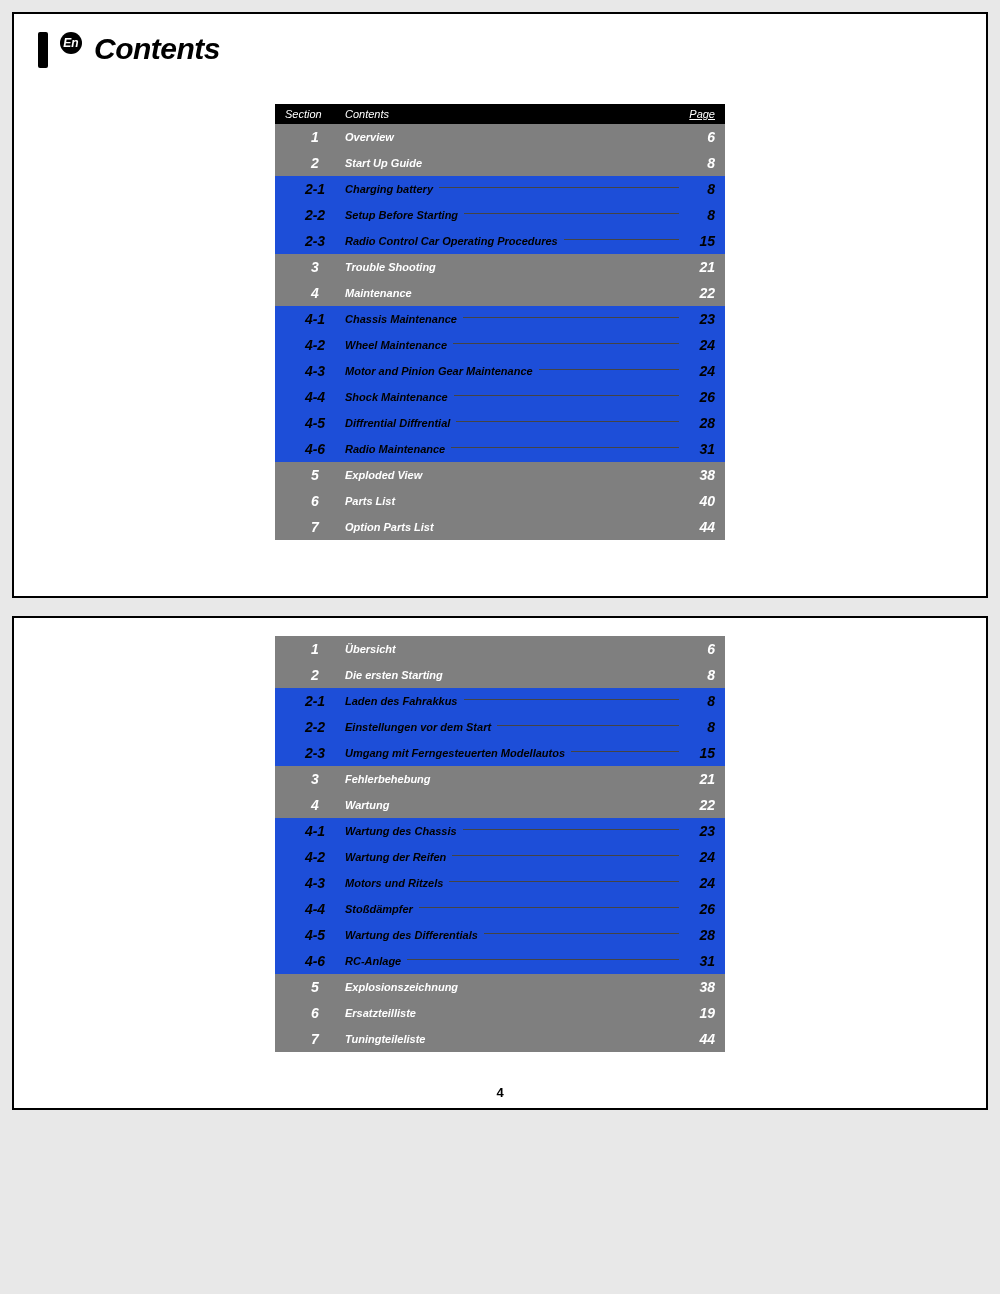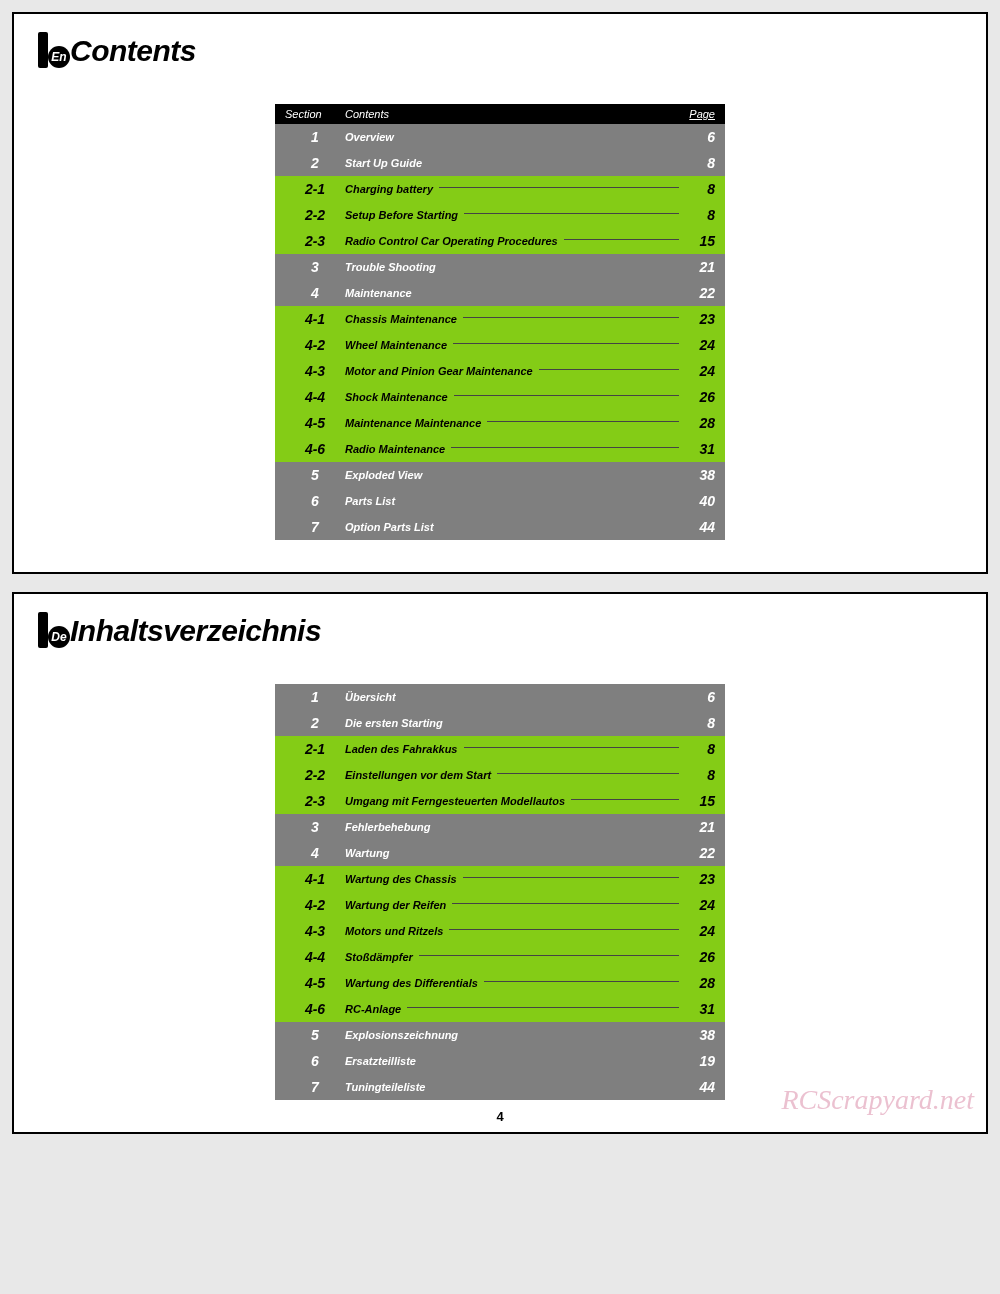--- a/index.html
+++ b/index.html
@@ -11,22 +11,22 @@
   }
   .page {
     background: #ffffff;
     border: 2px solid #000;
     padding: 18px 24px 18px 24px;
     margin-bottom: 18px;
     position: relative;
   }
   .page-heading {
     display: flex;
-    align-items: flex-end;
-    gap: 0;
+    align-items: flex-start;
+    gap: 12px;
     margin-bottom: 36px;
   }
   .heading-bar {
     width: 10px;
     height: 36px;
     background: #000;
     border-radius: 2px;
   }
   .lang-badge {
     background: #000;
@@ -44,40 +44,40 @@
   }
   .heading-title {
     font-size: 30px;
     font-weight: 900;
     font-style: italic;
     color: #000;
     letter-spacing: -0.5px;
   }
   .toc-box {
     width: 450px;
-    margin: 0 auto 14px auto;
+    margin: 0 auto 38px auto;
   }
   .toc-header {
     display: flex;
     background: #000;
     color: #fff;
     font-style: italic;
     font-size: 11px;
     padding: 4px 10px 4px 10px;
   }
   .th-section { width: 60px; }
   .th-contents { flex: 1; }
   .th-page { width: 40px; text-align: right; text-decoration: underline; }
   .toc-row {
     display: flex;
     align-items: center;
     padding: 5px 10px 5px 10px;
   }
   .toc-row.shaded { background: #7f7f7f; color: #fff; }
-  .toc-row.plain { background: #84cc16; color: #000; }
+  .toc-row.plain { background: #1d4ed8; color: #000; }
   .cell-section {
     width: 60px;
     font-weight: bold;
     font-style: italic;
     font-size: 14px;
     text-align: center;
   }
   .cell-title {
     flex: 1;
     font-weight: bold;
@@ -217,21 +217,21 @@
           <div class="cell-section">4-4</div>
           <div class="cell-title">
             <span>Shock Maintenance</span>
             <span class="leader"></span>
           </div>
           <div class="cell-page">26</div>
         </div>
         <div class="toc-row plain">
           <div class="cell-section">4-5</div>
           <div class="cell-title">
-            <span>Maintenance Maintenance</span>
+            <span>Diffrential Diffrential</span>
             <span class="leader"></span>
           </div>
           <div class="cell-page">28</div>
         </div>
         <div class="toc-row plain">
           <div class="cell-section">4-6</div>
           <div class="cell-title">
             <span>Radio Maintenance</span>
             <span class="leader"></span>
           </div>
@@ -256,25 +256,20 @@
           <div class="cell-title">
             <span>Option Parts List</span>
           </div>
           <div class="cell-page">44</div>
         </div>
       </div>
   </div>
 </div>
 
 <div class="page">
-  <div class="page-heading">
-    <div class="heading-bar"></div>
-    <div class="lang-badge">De</div>
-    <div class="heading-title">Inhaltsverzeichnis</div>
-  </div>
 
   <div class="toc-box">
     <div>
         <div class="toc-row shaded">
           <div class="cell-section">1</div>
           <div class="cell-title">
             <span>Übersicht</span>
           </div>
           <div class="cell-page">6</div>
         </div>
@@ -388,15 +383,14 @@
         <div class="toc-row shaded">
           <div class="cell-section">7</div>
           <div class="cell-title">
             <span>Tuningteileliste</span>
           </div>
           <div class="cell-page">44</div>
         </div>
       </div>
   </div>
 
-  <div class="watermark">RCScrapyard.net</div>
   <div class="page-number">4</div>
 </div>
 
 </body></html>

